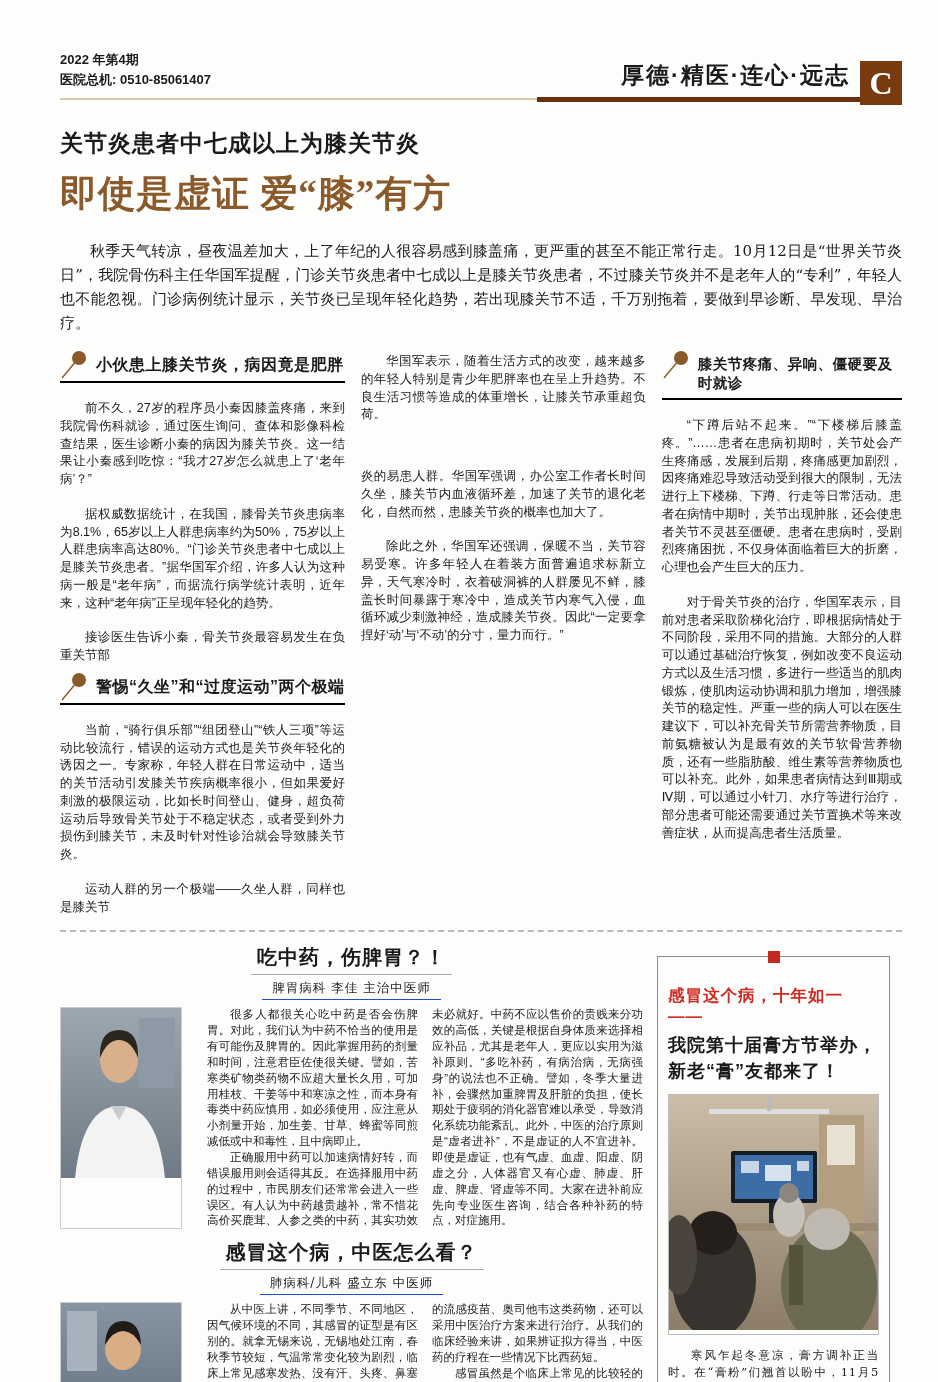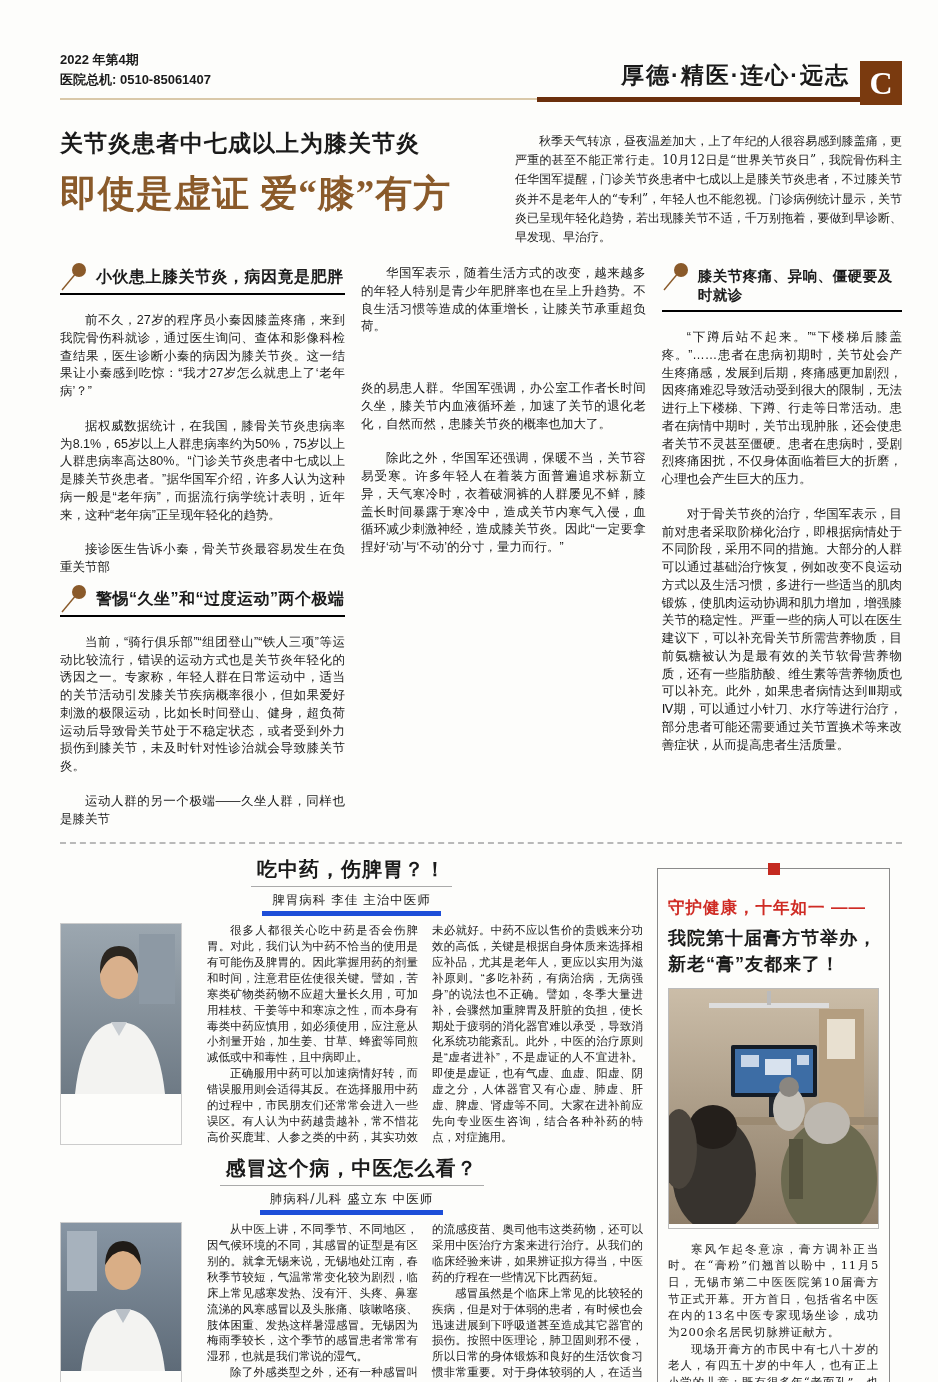--- a/index.html
+++ b/index.html
@@ -16,25 +16,25 @@
   .slogan { font-size:23px; font-weight:bold; letter-spacing:2px; padding-bottom:4px; }
   .page-letter {
     width:42px; height:44px; background:#7a3a0f; color:#fff; margin-left:10px;
     font-family:"Liberation Serif", serif; font-size:32px; font-weight:bold;
     display:flex; align-items:center; justify-content:center; position:relative; top:10px;
   }
   .mast-rule { display:flex; margin-top:2px; }
   .mast-rule .thin { flex:1; border-bottom:2px solid #d9c8a9; margin-bottom:2px; }
   .mast-rule .thick { width:365px; border-bottom:5px solid #6b2f0c; }
   
-  .lead { display:flex; margin-top:26px; gap:40px; }
+  .lead { display:flex; margin-top:26px; gap:16px;flex-direction:column; }
   .lead-left { width:415px; }
   .lead-eyebrow { font-size:23px; font-weight:bold; letter-spacing:1px; }
   .lead-title { font-size:37px; font-weight:bold; color:#8a5a2a; margin-top:10px; letter-spacing:1px; font-family:"Liberation Serif", serif; }
-  .lead-intro { flex:1; font-family:"DejaVu Serif", serif; font-size:12px; line-height:1.6; text-align:justify; padding-top:4px; }
+  .lead-intro { flex:1; font-family:"DejaVu Serif", serif; font-size:15px; line-height:1.6; text-align:justify; padding-top:4px; }
   .lead-intro p { text-indent:2em; }
   
   .story-cols { display:flex; gap:16px; margin-top:18px; }
   .scol { width:287px; }
   .scol.c3 { width:242px; }
   .sec-head { position:relative; border-bottom:2px solid #000000; padding:2px 0 5px 36px; margin-bottom:7px; }
   .sec-head .pin { position:absolute; left:0; top:-4px; }
   .sec-title { font-size:16px; font-weight:bold; letter-spacing:0.5px; }
   .story-cols p { font-size:12.5px; line-height:1.42; text-align:justify; }
   .story-cols p.ind { text-indent:2em; }
@@ -43,21 +43,21 @@
   
   .dashed { border:none; border-top:2px dashed #b9b9b9; margin:14px 0 10px 0; }
   
   .bottom { display:flex; gap:14px; }
   .articles { width:583px; position:relative; }
   .banner { position:absolute; left:0; top:0; color:#1e7a3c; font-family:"DejaVu Serif", serif; font-weight:bold; font-size:23px; letter-spacing:1px; }
   .article { margin-bottom:10px; }
   .art-title { text-align:center; }
   .art-title span { display:inline-block; font-size:20px; font-weight:bold; letter-spacing:1px; border-bottom:1px solid #aaa; padding:0 6px 3px 6px; }
   .art-byline { text-align:center; margin-top:3px; }
-  .art-byline span { display:inline-block; font-family:"DejaVu Serif", serif; font-size:12.5px; color:#222; border-bottom:5px solid #1d4ed8; padding:0 10px 2px 10px; letter-spacing:1px; }
+  .art-byline span { display:inline-block; font-family:"DejaVu Serif", serif; font-size:12.5px; color:#222; border-bottom:1px solid #1d4ed8; padding:0 10px 2px 10px; letter-spacing:1px; }
   .art-body { display:flex; gap:25px; margin-top:7px; }
   .photo { flex:0 0 122px; border:1px solid #ccc; overflow:hidden; }
   .art-text { flex:1; column-count:2; column-gap:14px; font-size:11.5px; line-height:1.38; text-align:justify; }
   .art-text p { text-indent:2em; }
   .first-article .art-title { margin-top:2px; }
   
   .sidebar { width:233px; border:1px solid #8a8a8a; position:relative; padding:28px 10px 8px 10px; height:770px; margin-top:14px; }
   .sidebar::before { content:""; position:absolute; top:-6px; left:50%; margin-left:-6px; width:12px; height:12px; background:#c42a20; }
   .sb-title-red { color:#cf2b24; font-size:16.5px; font-weight:bold; letter-spacing:1px; }
   .sb-title-black { font-size:18px; font-weight:bold; margin-top:6px; line-height:1.45; letter-spacing:1px; }
@@ -194,21 +194,21 @@
             <p>从中医上讲，不同季节、不同地区，因气候环境的不同，其感冒的证型是有区别的。就拿无锡来说，无锡地处江南，春秋季节较短，气温常常变化较为剧烈，临床上常见感寒发热、没有汗、头疼、鼻塞流涕的风寒感冒以及头胀痛、咳嗽咯痰、肢体困重、发热这样暑湿感冒。无锡因为梅雨季较长，这个季节的感冒患者常常有湿邪，也就是我们常说的湿气。</p>
             <p>除了外感类型之外，还有一种感冒叫做流行性感冒，就是我们常说的流感。这类感冒的特点主要有流行性、发病突然、全身酸痛、乏力等症状，治疗上除了西医的流感疫苗、奥司他韦这类药物，还可以采用中医治疗方案来进行治疗。从我们的临床经验来讲，如果辨证拟方得当，中医药的疗程在一些情况下比西药短。</p>
             <p>感冒虽然是个临床上常见的比较轻的疾病，但是对于体弱的患者，有时候也会迅速进展到下呼吸道甚至造成其它器官的损伤。按照中医理论，肺卫固则邪不侵，所以日常的身体锻炼和良好的生活饮食习惯非常重要。对于身体较弱的人，在适当的情况下建议接种流感疫苗，也能一定程度上避免流感的发生。</p>
           </div>
         </div>
       </div>
 
     </div>
 
     <div class="sidebar">
-      <div class="sb-title-red">守护健康，十年如一 ——</div>
+      <div class="sb-title-red">感冒这个病，十年如一 ——</div>
       <div class="sb-title-black">我院第十届膏方节举办，新老“膏”友都来了！</div>
       <div class="sb-photo">
         <svg width="209" height="235" viewBox="0 0 209 235">
             <defs>
               <linearGradient id="g5" x1="0" y1="0" x2="0" y2="1">
                 <stop offset="0" stop-color="#cbbda8"></stop>
                 <stop offset="1" stop-color="#8d7d68"></stop>
               </linearGradient>
             </defs>
             <rect width="209" height="235" fill="url(#g5)"></rect>

